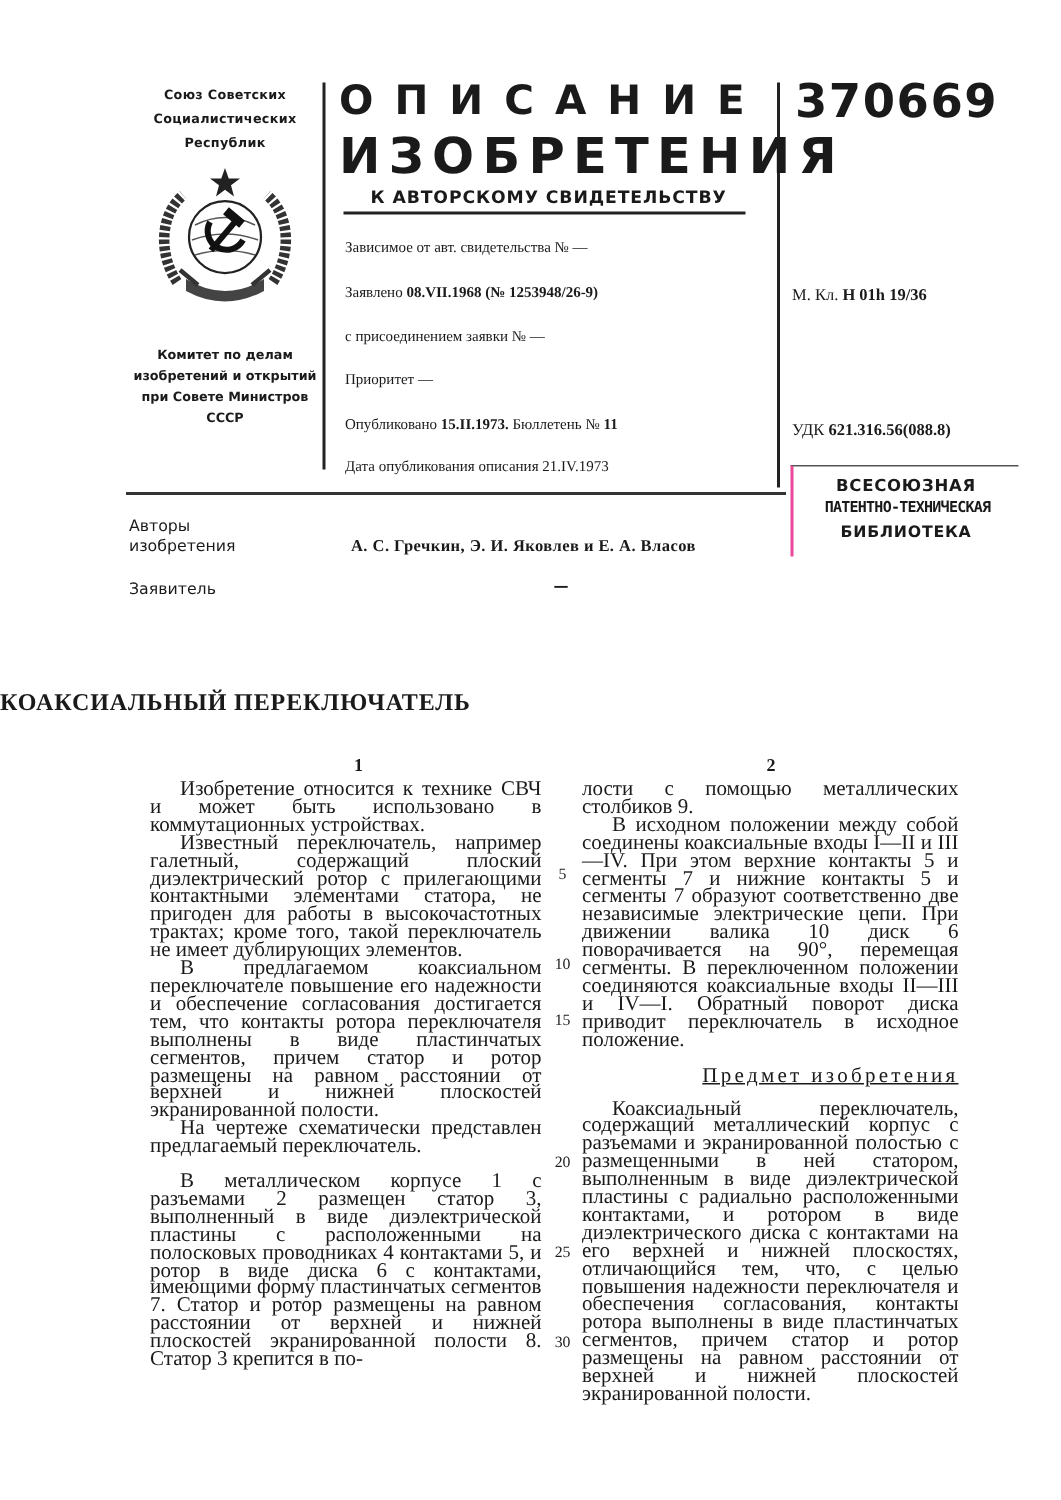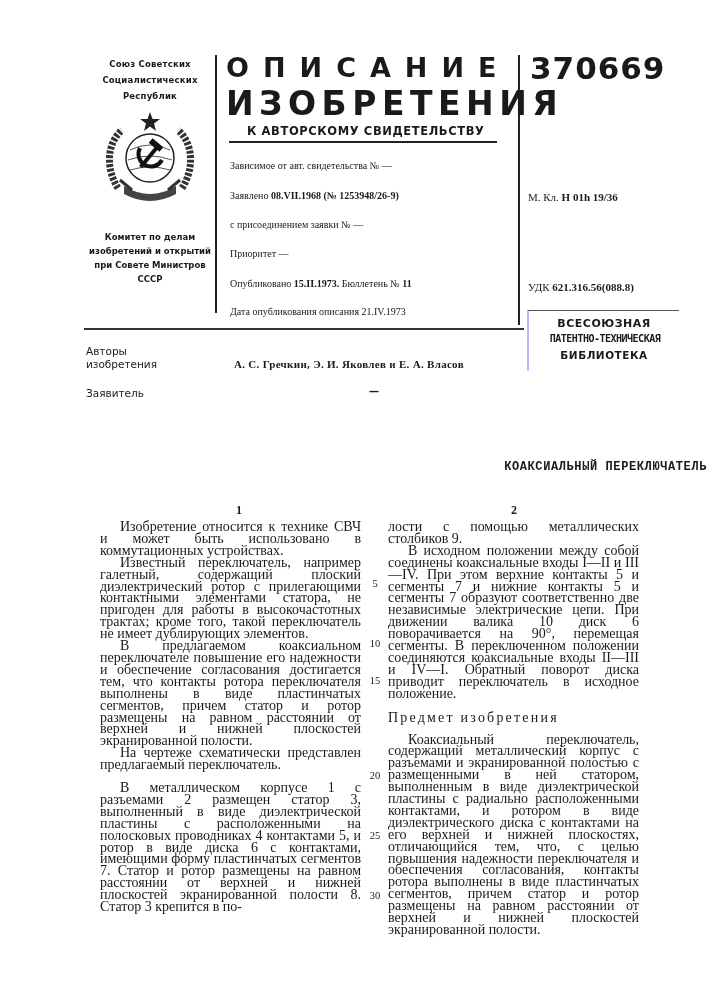--- a/index.html
+++ b/index.html
@@ -30,45 +30,45 @@
   #meta-1 { top: 190px; }
   #meta-2 { top: 219px; }
   #meta-3 { top: 248px; }
   #meta-4 { top: 278px; }
   #meta-5 { top: 306px; }
 
   #mkl { left: 528px; top: 191px; font-family: "Liberation Serif", serif; font-size: 11px; white-space: nowrap; }
   #udk { left: 528px; top: 281px; font-family: "Liberation Serif", serif; font-size: 11px; white-space: nowrap; }
 
   
-  #stamp { left: 527px; top: 310px; width: 150px; height: 60px; border-left: 2px solid #c4b5fd; border-top: 1px solid #555; }
+  #stamp { left: 527px; top: 310px; width: 150px; height: 60px; border-left: 2px solid #ec4899; border-top: 1px solid #555; }
   #stamp-line1 { position: absolute; left: 0; width: 150px; top: 6px; text-align: center; font-family: "DejaVu Sans", sans-serif; font-weight: bold; font-size: 11px; letter-spacing: 0.5px; }
   #stamp-line2 { position: absolute; left: 2px; top: 22px; width: 148px; text-align: center; font-family: "DejaVu Sans Mono", monospace; font-weight: bold; font-size: 10px; letter-spacing: -0.5px; overflow: hidden; white-space: nowrap; }
   #stamp-line3 { position: absolute; left: 0; width: 150px; top: 38px; text-align: center; font-family: "DejaVu Sans", sans-serif; font-weight: bold; font-size: 10.5px; letter-spacing: 0.5px; }
 
   #hrule { left: 84px; top: 328px; width: 440px; height: 1.5px; background: #333; }
 
   #authors-label { left: 86px; top: 345px; font-family: "DejaVu Sans", sans-serif; font-size: 10.5px; line-height: 13px; }
   #authors-value { left: 234px; top: 358px; font-family: "Liberation Serif", serif; font-weight: bold; font-size: 11px; letter-spacing: 0.3px; white-space: nowrap; }
   #applicant-label { left: 86px; top: 387px; font-family: "DejaVu Sans", sans-serif; font-size: 10.5px; }
   #applicant-value { left: 369px; top: 386px; font-family: "DejaVu Sans", sans-serif; font-size: 10px; font-weight: bold; }
 
-  #doc-title { left: 0; width: 707px; top: 460px; text-align: right; font-family: Liberation Mono, monospace; font-weight: bold; font-size: 12px; letter-spacing: 0.6px; }
+  #doc-title { left: 0; width: 707px; top: 460px; text-align: left; font-family: Liberation Serif, serif; font-weight: bold; font-size: 16px; letter-spacing: 0.6px; }
 
   .colnum { position: absolute; font-family: "Liberation Serif", serif; font-weight: bold; font-size: 12px; }
   #col1-num { left: 236px; top: 503px; }
   #col2-num { left: 511px; top: 503px; }
 
   .col { position: absolute; font-family: "Liberation Serif", serif; font-size: 14px; line-height: 11.9px; text-align: justify; }
   #col1 { left: 100px; top: 521px; width: 261px; }
   #col2 { left: 388px; top: 521px; width: 251px; }
   .col p { margin: 0; text-indent: 20px; }
   .col p.noind { text-indent: 0; }
   .col p.gap { margin-top: 11px; }
-  .col .sec { text-align: left; text-indent: 0; letter-spacing: 2.2px; margin: 12px 0 10px; }
+  .col .sec { text-align: right; text-indent: 0; letter-spacing: 2.2px; margin: 12px 0 10px; text-decoration: underline; }
 
   .linenum { position: absolute; left: 365px; font-family: "Liberation Serif", serif; font-size: 10.5px; width: 20px; text-align: center; }
 </style>
 </head>
 <body>
 
 <div id="left-org" class="abs">
   <div>Союз Советских</div>
   <div>Социалистических</div>
   <div>Республик</div>

